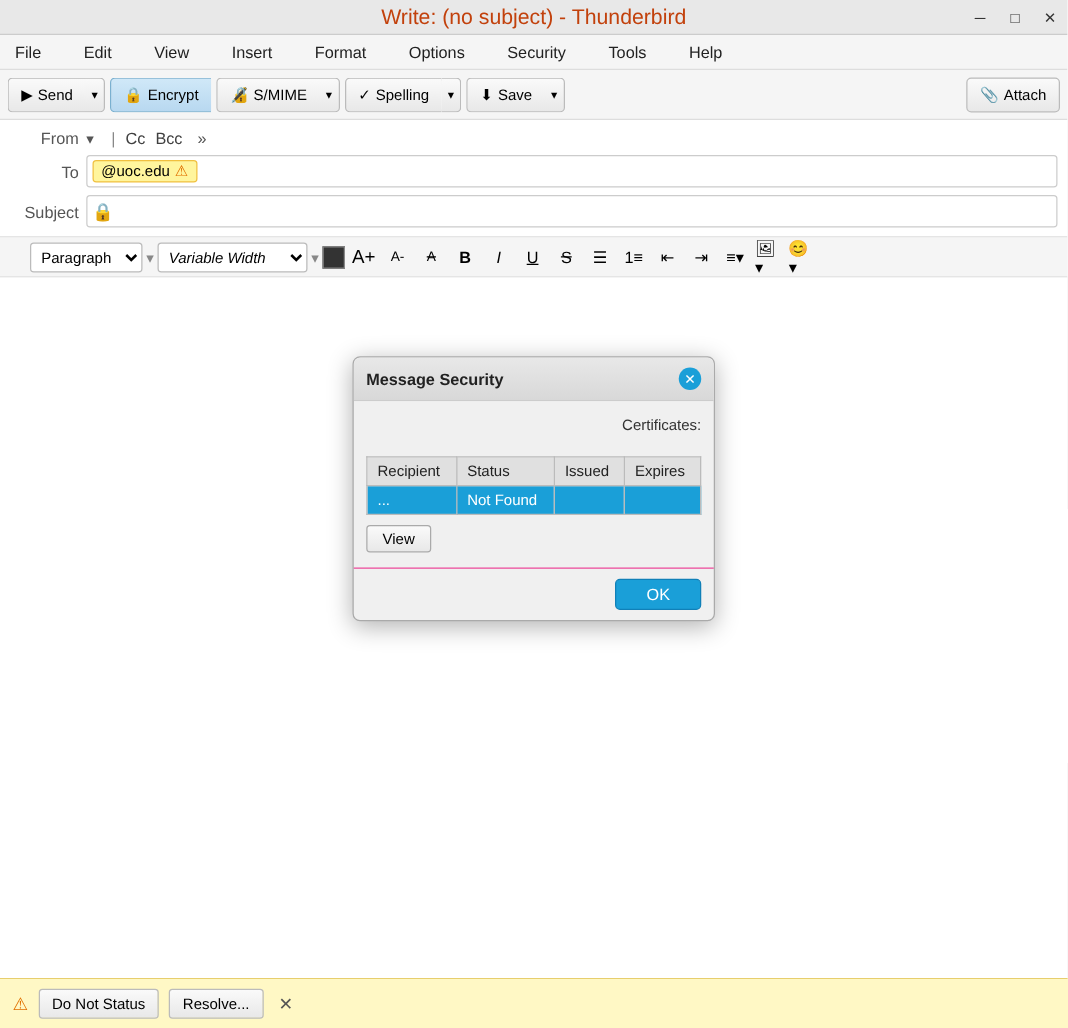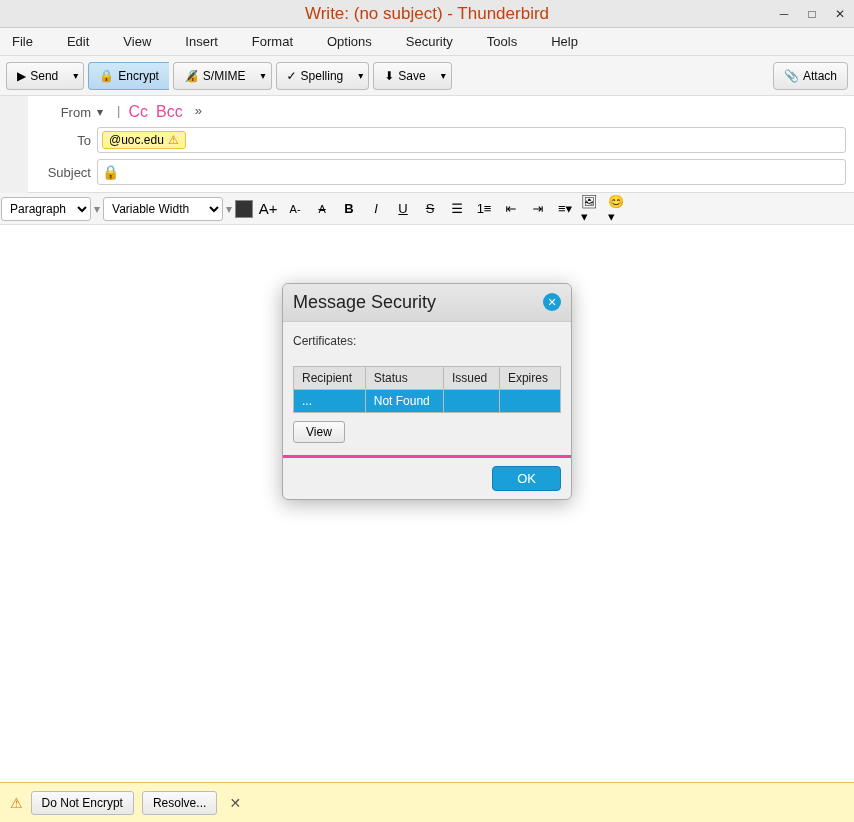--- a/index.html
+++ b/index.html
@@ -105,42 +105,41 @@
       font-size: 12px;
       height: 28px;
       margin-left: auto;
     }
 
     
     .header-fields {
       background: white;
       border-bottom: 1px solid #ddd;
       padding: 4px 0;
-      margin-left: 28px;
     }
     .header-row {
       display: flex;
       align-items: center;
       padding: 3px 8px;
       gap: 6px;
     }
     .header-label {
       color: #555;
       min-width: 55px;
       text-align: right;
       font-size: 13px;
     }
     .from-row { display: flex; align-items: center; padding: 3px 8px; gap: 6px; }
     .from-email {
       color: #555;
       font-size: 13px;
       flex: 1;
     }
     .cc-bcc { display: flex; gap: 8px; margin-left: 4px; }
-    .cc-bcc-btn { color: #ec4899; cursor: pointer; font-size: 16px; }
+    .cc-bcc-btn { color: #404040; cursor: pointer; font-size: 13px; }
     .expand-btn { color: #555; cursor: pointer; font-size: 13px; padding: 0 4px; }
 
     
     .recipient-tag {
       display: inline-flex;
       align-items: center;
       background: #fff59d;
       border: 1px solid #f0c040;
       border-radius: 3px;
       padding: 1px 6px;
@@ -151,21 +150,21 @@
 
     
     .subject-icon { font-size: 14px; }
 
     
     .format-toolbar {
       background: #f5f5f5;
       height: 32px;
       display: flex;
       align-items: center;
-      padding: 0 1px;
+      padding: 0 24px;
       border-bottom: 1px solid #e0e0e0;
       gap: 3px;
     }
     .format-select {
       height: 24px;
       border: 1px solid #bbb;
       border-radius: 3px;
       padding: 0 4px;
       font-size: 12px;
       background: white;
@@ -219,36 +218,36 @@
     }
     .modal-titlebar {
       background: linear-gradient(to bottom, #e8e8e8, #d8d8d8);
       border-radius: 6px 6px 0 0;
       padding: 8px 10px;
       display: flex;
       align-items: center;
       justify-content: space-between;
       border-bottom: 1px solid #ccc;
     }
-    .modal-title { font-size: 18px; font-weight: normal; color: #222; }
+    .modal-title { font-size: 13px; font-weight: bold; color: #222; }
     .modal-close {
       width: 18px;
       height: 18px;
       background: #1a9fd8;
       border-radius: 50%;
       display: flex;
       align-items: center;
       justify-content: center;
       color: white;
       font-size: 11px;
       cursor: pointer;
       border: none;
     }
     .modal-body { padding: 12px 10px; }
-    .modal-section-label { font-size: 12px; color: #333; margin-bottom: 18px; }
+    .modal-section-label { font-size: 12px; color: #333; margin-bottom: 18px; text-align: right; }
     .cert-table {
       width: 100%;
       border-collapse: collapse;
       font-size: 12px;
       border: 1px solid #aaa;
     }
     .cert-table th {
       background: #e0e0e0;
       border: 1px solid #bbb;
       padding: 4px 8px;
@@ -271,21 +270,21 @@
       border: 1px solid #aaa;
       border-radius: 3px;
       background: linear-gradient(to bottom, #fafafa, #e8e8e8);
       cursor: pointer;
       font-size: 12px;
     }
     .modal-footer {
       display: flex;
       justify-content: flex-end;
       padding: 8px 10px;
-      border-top: 3px solid #ec4899;
+      border-top: 1px solid #ec4899;
     }
     .ok-btn {
       padding: 4px 24px;
       background: #1a9fd8;
       color: white;
       border: 1px solid #1080b8;
       border-radius: 4px;
       cursor: pointer;
       font-size: 13px;
     }
@@ -437,21 +436,21 @@
         <span class="subject-icon">🔒</span>
       </div>
     </div>
   </div>
 
   <div class="format-toolbar">
     <select class="format-select" style="width:90px;">
       <option>Paragraph</option>
     </select>
     <span style="font-size:12px; color:#888;">▾</span>
-    <select class="format-select" style="width:120px;">
+    <select class="format-select" style="width:120px;font-style:italic;">
       <option>Variable Width</option>
     </select>
     <span style="font-size:12px; color:#888;">▾</span>
     <div class="color-box"></div>
     <span class="format-btn" style="font-size:15px;">A+</span>
     <span class="format-btn" style="font-size:11px;">A-</span>
     <span class="format-btn" style="font-size:11px; text-decoration:line-through;">A</span>
     <span class="format-btn" style="font-weight:bold;">B</span>
     <span class="format-btn" style="font-style:italic;">I</span>
     <span class="format-btn" style="text-decoration:underline;">U</span>
@@ -497,16 +496,16 @@
       <button class="view-btn">View</button>
     </div>
     <div class="modal-footer">
       <button class="ok-btn">OK</button>
     </div>
   </div>
 </div>
 
 <div class="statusbar">
   <span class="status-warn-icon">⚠</span>
-  <button class="status-btn">Do Not Encrypt</button>
+  <button class="status-btn">Do Not Status</button>
   <button class="status-btn">Resolve...</button>
   <button class="status-close">✕</button>
 </div>
 
 </body></html>

